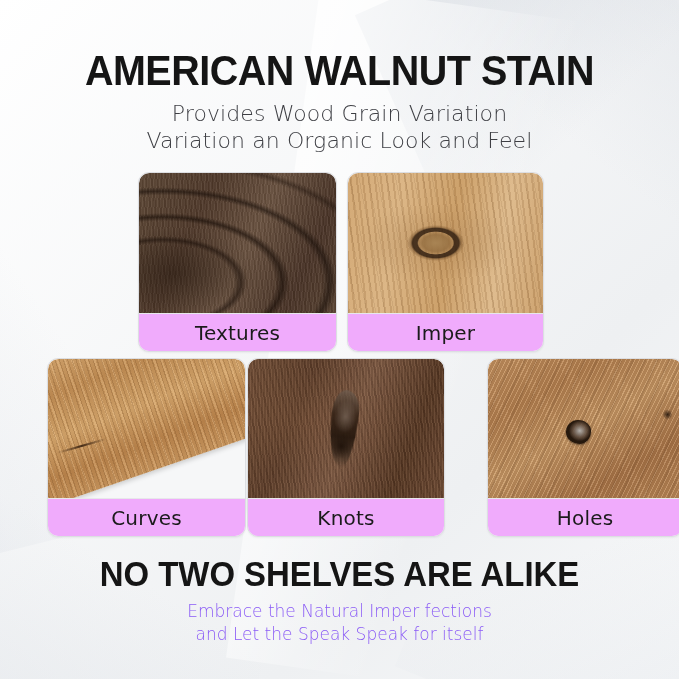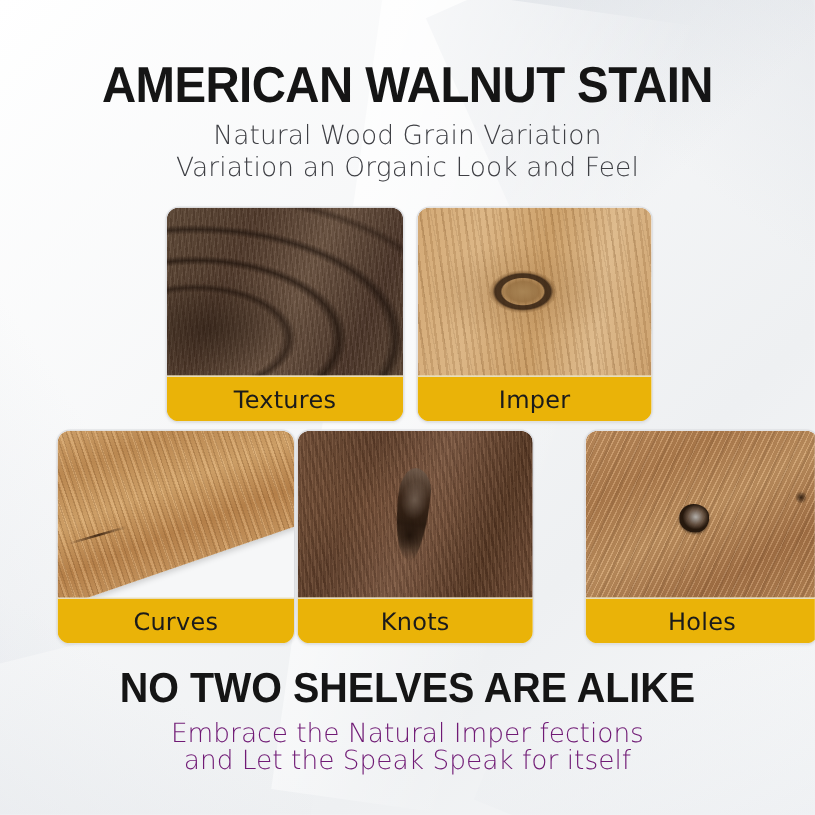--- a/index.html
+++ b/index.html
@@ -45,38 +45,38 @@
   }
   #title{top:48px;font-size:42px;line-height:46px;}
   #footer-title{top:555px;font-size:35px;line-height:38px;letter-spacing:0px;}
 
   .sub{
     position:absolute;left:0;right:0;text-align:center;
     color:#3e3f44;font-weight:300;
     font-family:"DejaVu Sans","Liberation Sans",sans-serif;
   }
   #subtitle{top:100px;font-size:22px;line-height:27px;letter-spacing:.1px;}
-  #footer-sub{top:600px;font-size:22px;line-height:23px;color:#701a75;}
+  #footer-sub{top:600px;font-size:17px;line-height:23px;color:#8b5cf6;}
 
   
   .card{
     position:absolute;
     background:#fbfbfc;
     border:1px solid #dcdee2;
     border-radius:11px;
     overflow:hidden;
     box-shadow:0 1px 2px rgba(0,0,0,.05);
     display:flex;flex-direction:column;
   }
   .thumb{flex:1 1 auto;position:relative;overflow:hidden;
          border-top-left-radius:10px;border-top-right-radius:10px;}
   .thumb .grain{position:absolute;inset:0;}
   .label{
     height:37px;flex:0 0 37px;
-    background:#eab308;
+    background:#f0abfc;
     display:flex;align-items:center;justify-content:center;
     color:#1b1b1b;font-size:20px;font-weight:400;
     font-family:"DejaVu Sans","Liberation Sans",sans-serif;
     border-top:1px solid #e7e8ea;
     letter-spacing:.2px;
   }
 
   
   #card-textures{left:138px;top:172px;width:197px;height:178px;}
   #card-cracks  {left:347px;top:172px;width:195px;height:178px;}
@@ -203,21 +203,21 @@
   <div class="facet f1"></div>
   <div class="facet f2"></div>
   <div class="facet f3"></div>
   <div class="facet f4"></div>
   <div class="facet f5"></div>
   <div class="facet f6"></div>
 
   <div id="title" class="headline">AMERICAN WALNUT STAIN</div>
 
   <div id="subtitle" class="sub">
-    <div>Natural Wood Grain Variation</div>
+    <div>Provides Wood Grain Variation</div>
     <div>Variation an Organic Look and Feel</div>
   </div>
 
   <div class="card" id="card-textures">
     <div class="thumb">
       <div class="grain w-textures"></div>
     </div>
     <div class="label">Textures</div>
   </div>
 

